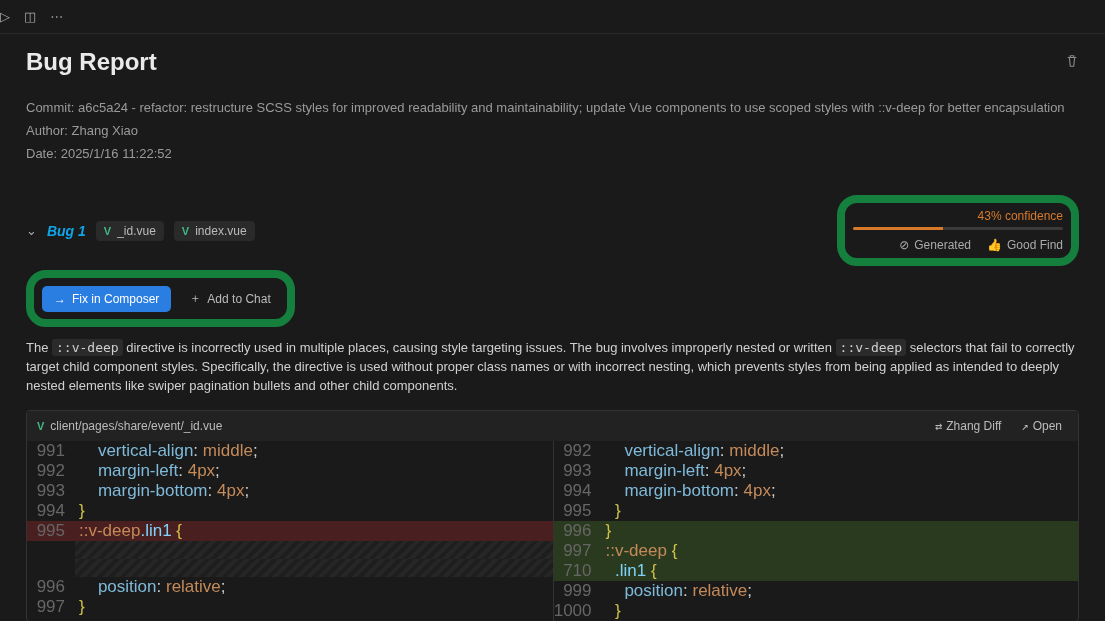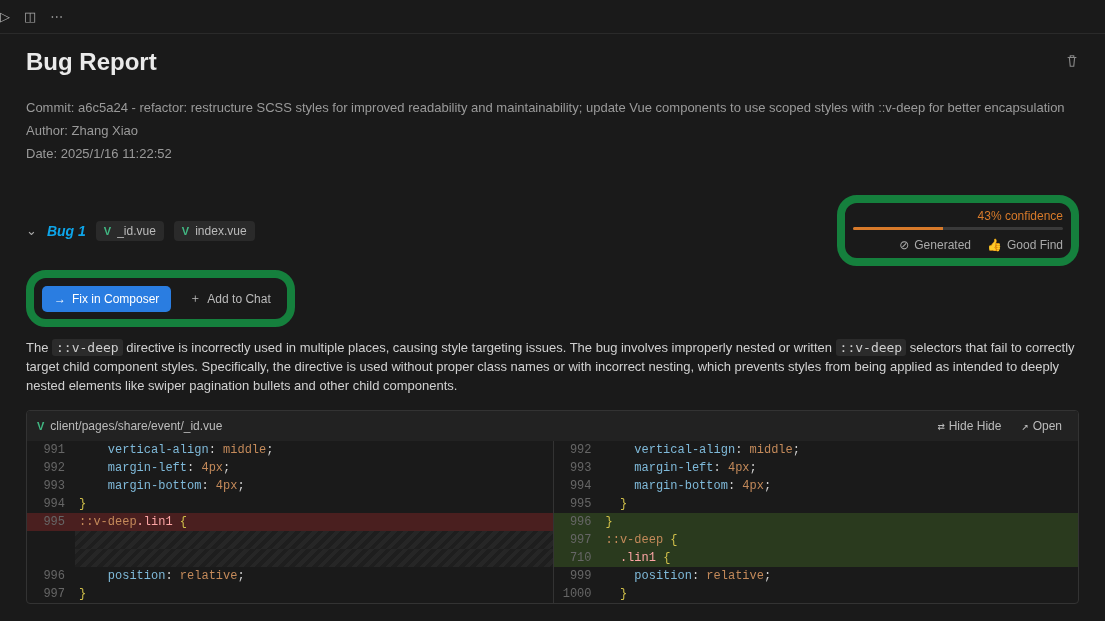--- a/index.html
+++ b/index.html
@@ -38,32 +38,32 @@
 .btn-ghost { display:inline-flex; align-items:center; gap:6px; background:transparent; color:#bbb; border:none; padding:6px 8px; font-size:12px; cursor:pointer; }
 .feedback { display:flex; gap:16px; color:#aaa; font-size:12px; }
 .feedback span { cursor:pointer; display:inline-flex; gap:5px; align-items:center; }
 .desc { margin-top:12px; color:#d0d0d0; line-height:1.45; font-size:13px; }
 .desc .code { font-family:Menlo,Consolas,monospace; color:#cfcfcf; background:#2b2b2b; padding:1px 4px; border-radius:3px; }
 .diff-panel { margin-top:14px; border:1px solid #333; border-radius:4px; overflow:hidden; }
 .diff-head { display:flex; align-items:center; justify-content:space-between; background:#222; padding:6px 10px; font-size:12px; }
 .diff-head-left { display:flex; gap:6px; align-items:center; color:#bbb; }
 .diff-head-right { display:flex; gap:8px; }
 .diff-btn { display:inline-flex; align-items:center; gap:4px; color:#bbb; font-size:12px; cursor:pointer; padding:2px 6px; }
-.diff-body { display:flex; font-family:Liberation Mono, monospace; font-size:12px;align-items:center; }
+.diff-body { display:flex; font-family:Liberation Sans, sans-serif; font-size:17px; }
 .pane { width:50%; }
 .row { display:flex; min-height:18px; align-items:center; }
 .gutter { width:48px; text-align:right; padding-right:10px; color:#666; user-select:none; }
 .code-cell { flex:1; white-space:pre; padding-left:4px; }
 .row.del { background:#4a1f1f; }
 .row.del .code-cell { color:#e6b3b3; }
 .row.add { background:#2a3a1e; }
 .row.add .code-cell { color:#cbe3a8; }
 .row.ctx .code-cell { color:#cfcfcf; }
 .hatch { background:repeating-linear-gradient(135deg,#262626 0,#262626 4px,#1e1e1e 4px,#1e1e1e 8px); height:18px; }
-.tok-prop{color:#7fbada;} .tok-val{color:#c48a5a;} .tok-sel{color:#c48a5a;} .tok-cls{color:#fca5a5;} .tok-brace{color:#d1c04a;}
+.tok-prop{color:#7fbada;} .tok-val{color:#c48a5a;} .tok-sel{color:#c48a5a;} .tok-cls{color:#7dd3fc;} .tok-brace{color:#d1c04a;}
 .glyph { font-family:Menlo,monospace; }
 </style>
 </head>
 <body>
 
 <div class="titlebar">
   <div class="titlebar-actions">
     <span>▷</span>
     <span>◫</span>
     <span>⋯</span>
@@ -142,21 +142,21 @@
 
     <div class="diff-panel">
       <div class="diff-head">
         <div class="diff-head-left">
           <span class="vue-glyph">V</span>
           <span>client/pages/share/event/_id.vue</span>
         </div>
         <div class="diff-head-right">
           <span class="diff-btn">
               <span class="glyph">⇄</span>
-              <span>Hide Hide</span>
+              <span>Zhang Diff</span>
             </span>
           <span class="diff-btn">
               <span class="glyph">↗</span>
               <span>Open</span>
             </span>
         </div>
       </div>
       <div class="diff-body">
         <div class="pane" id="pane-left">
             <div class="row ctx">

